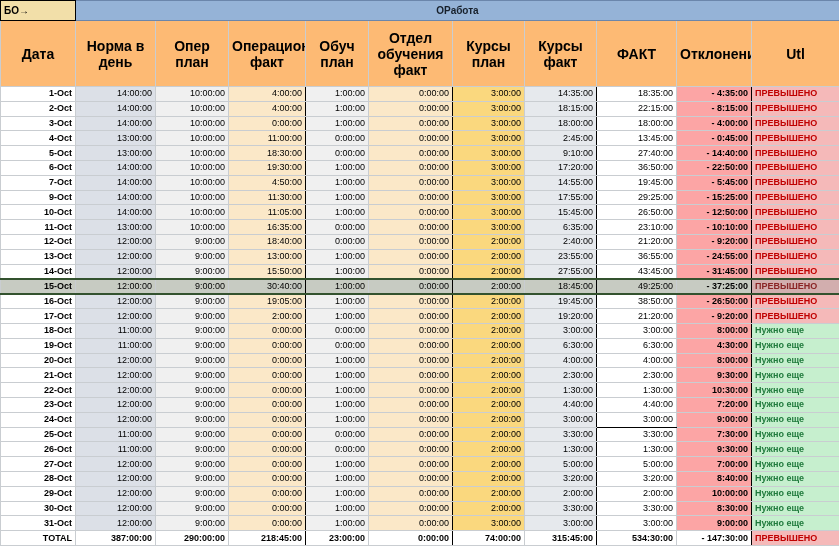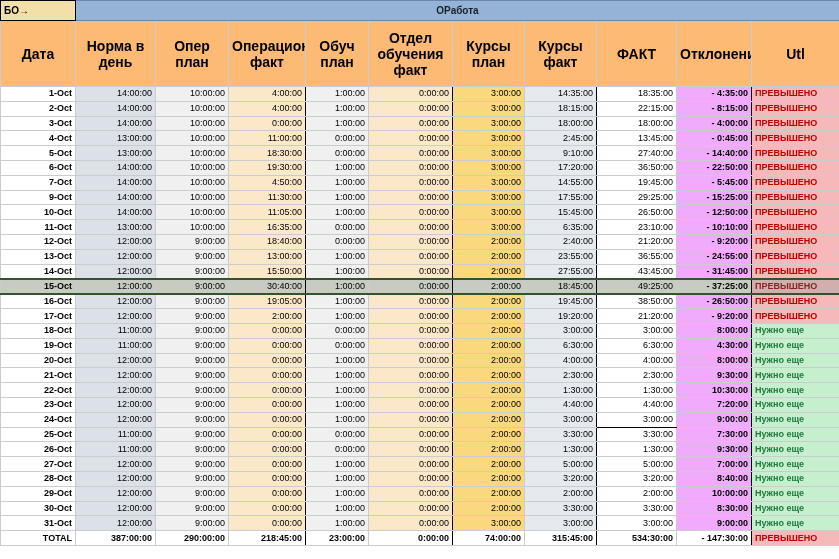--- a/index.html
+++ b/index.html
@@ -36,21 +36,21 @@
   .c-date        { background: #fff; font-weight: bold; }
   .c-norm        { background: var(--norm_bg); }
   .c-oper_plan   { background: var(--plan_bg); }
   .c-oper_fact   { background: var(--fact_warm_bg); border-left: 1px solid #000; border-right: 1px solid #000; }
   .c-teach_plan  { background: var(--plan_bg); }
   .c-teach_fact  { background: var(--fact_warm_bg); border-left: 1px solid #000; border-right: 1px solid #000; }
   .c-course_plan { background: var(--course_plan_bg); }
   .c-course_fact { background: var(--course_fact_bg); border-left: 1px solid #000; border-right: 1px solid #000; }
   .c-fact        { background: #fff; }
   .c-fact.underline { border-bottom: 1px solid #000; }
-  .c-deviation   { background: #f0abfc; font-weight: bold; border-left: 1px solid #000; border-right: 1px solid #000; }
+  .c-deviation   { background: #fca5a5; font-weight: bold; border-left: 1px solid #000; border-right: 1px solid #000; }
   .c-utl         { text-align: left; font-weight: bold; border-left: 1px solid #000; border-right: 1px solid #000; }
   .c-utl.over    { background: var(--over_bg);  color: var(--over_text); }
   .c-utl.need    { background: var(--need_bg);  color: var(--need_text); }
 
   
   tr.selected td { background: var(--selected_bg); border-top: 2px solid var(--selected_border); border-bottom: 2px solid var(--selected_border); }
   tr.selected td.c-utl.over { background: #D2AEAE; color: #8a2525; }
 
   
   tr.total td { font-weight: bold; background: #fff; border-top: 1px solid #000; }

